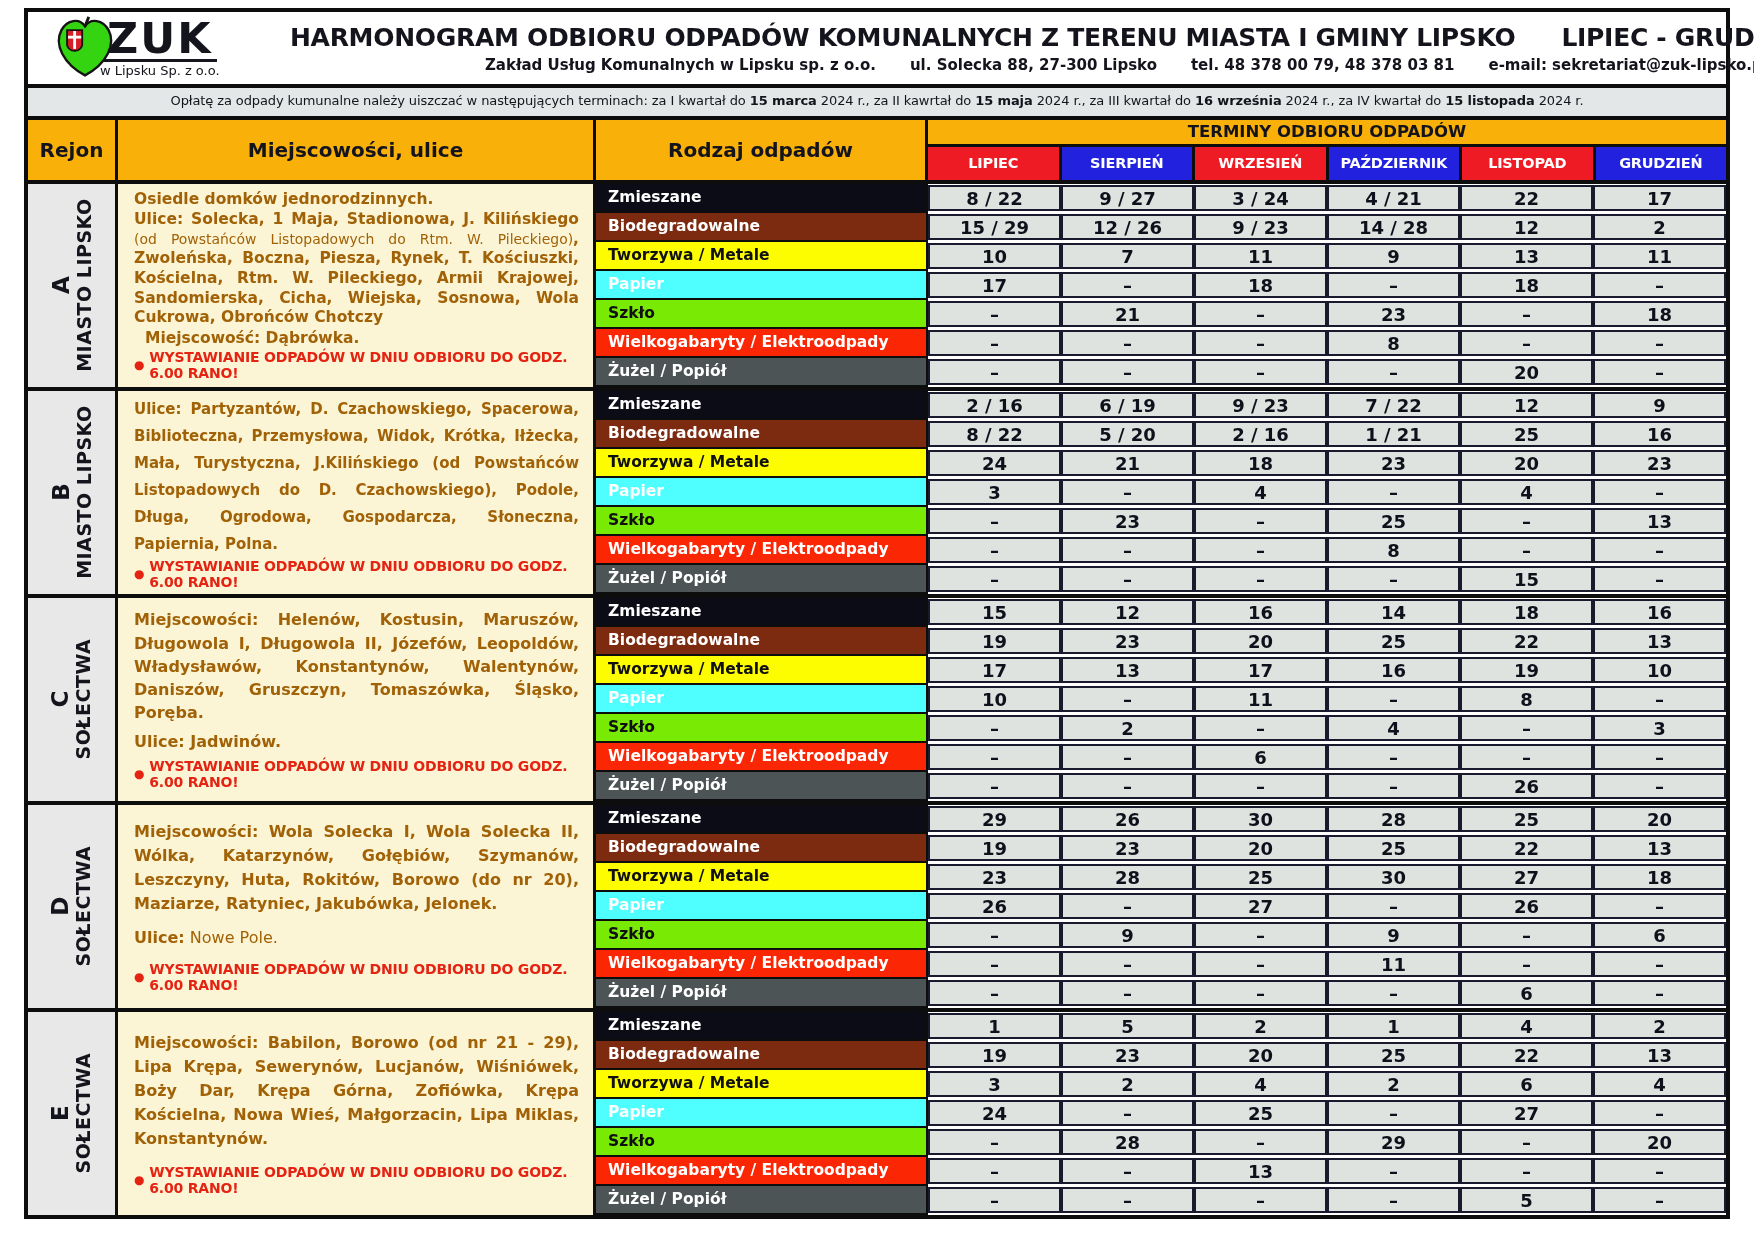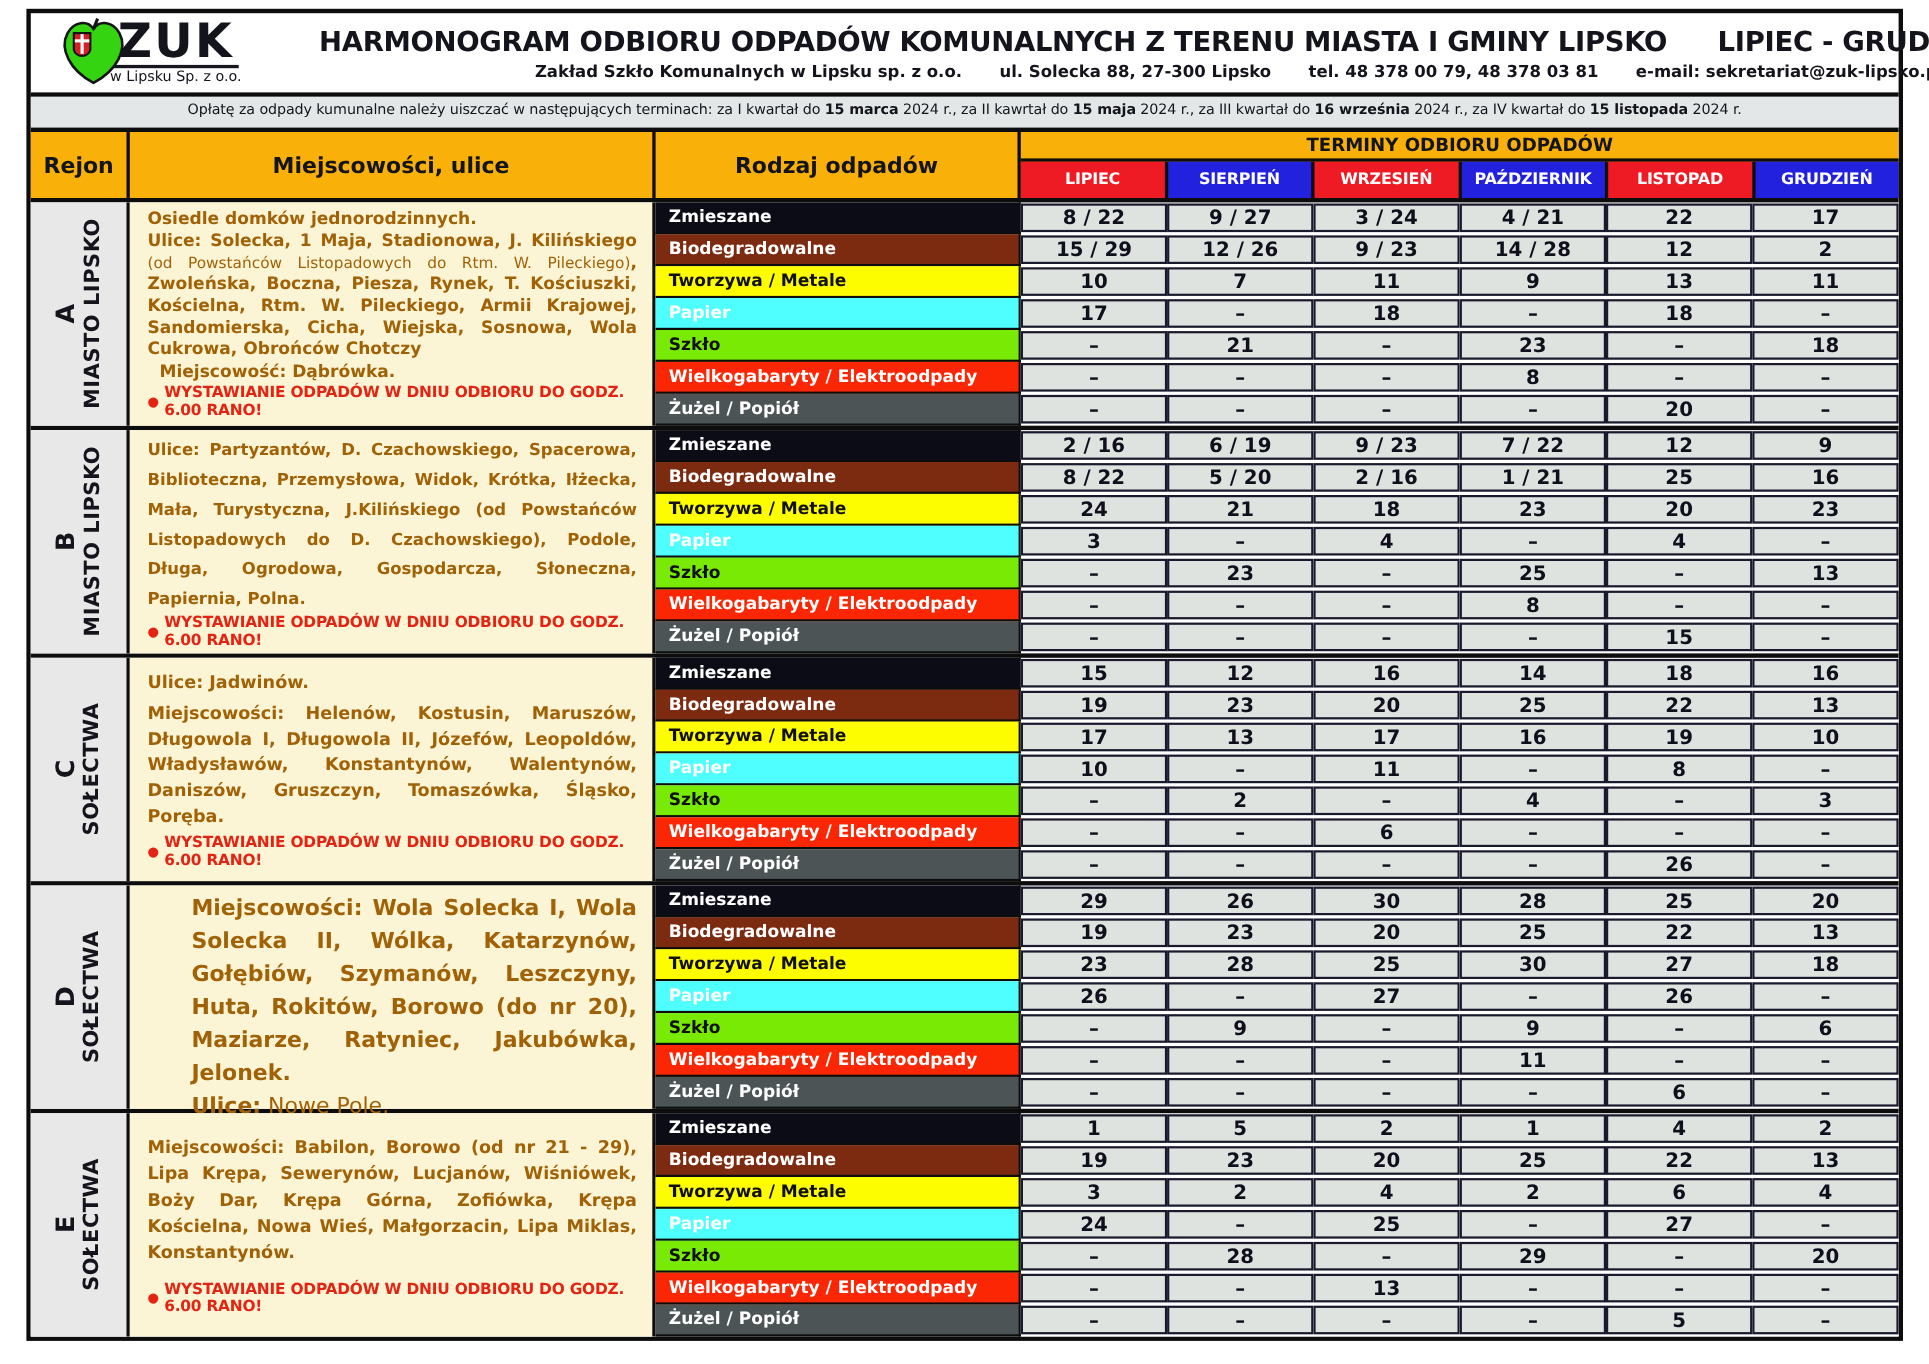--- a/index.html
+++ b/index.html
@@ -52,21 +52,21 @@
   .rarea { font-weight: bold; font-size: 19px; letter-spacing: 0.5px; }
 
   .desc { grid-row: 1 / 8; grid-column: 2; background: var(--desc-bg, #fbf5d5);
           border-right: 3px solid #0d0d0d; padding: 5px 14px 5px 16px;
           display: flex; flex-direction: column; justify-content: space-evenly; }
   .dpar { text-align: justify; font-weight: bold; color: #a16207; }
   .dpar .sm { font-weight: normal; font-size: 0.9em; }
   .r-A .dpar { font-size: 15.5px; line-height: 1.27; }
   .r-B .dpar { font-size: 15px;   line-height: 1.8; }
   .r-C .dpar { font-size: 16px;   line-height: 1.45; }
-  .r-D .dpar { font-size: 20px;   line-height: 1.5; margin-left: 40px; }
+  .r-D .dpar { font-size: 16px;   line-height: 1.5; }
   .r-E .dpar { font-size: 16px;   line-height: 1.5; }
   .warn { color: var(--warning, #e42313); font-weight: bold; font-size: 14px;
           display: flex; align-items: center; gap: 5px; letter-spacing: -0.2px; }
   .wdot { font-size: 12px; line-height: 1; }
 
   .wlabel { display: flex; align-items: center; padding-left: 12px; font-weight: bold;
             font-size: 15.5px; border-right: 2.5px solid #0d0d0d; border-bottom: 2px solid #0d0d0d;
             white-space: nowrap; }
   .vcell { padding: 1.5px 0; }
   .vinner { height: 100%; border: 2px solid #1a1a2e; background: var(--cell-bg, #dfe3df);
@@ -94,21 +94,21 @@
           <div class="brand">ZUK</div>
           <div class="brand-sub">w Lipsku Sp. z o.o.</div>
         </div>
       </div>
       <div class="titles">
         <div class="title-line">
           <span>HARMONOGRAM ODBIORU ODPADÓW KOMUNALNYCH Z TERENU MIASTA I GMINY LIPSKO</span>
           <span>LIPIEC - GRUDZIEŃ 2024 ROK</span>
         </div>
         <div class="subtitle" id="subtitle">
-            <span>Zakład Szkło Komunalnych w Lipsku sp. z o.o.</span>
+            <span>Zakład Usług Komunalnych w Lipsku sp. z o.o.</span>
             <span>ul. Solecka 88, 27-300 Lipsko</span>
             <span>tel. 48 378 00 79, 48 378 03 81</span>
             <span>e-mail: sekretariat@zuk-lipsko.pl</span>
           </div>
       </div>
     </header>
 
     <div class="payment">
       <div class="pay-line" id="pay1"><span>Opłatę za odpady kumunalne należy uiszczać w następujących terminach: za I kwartał do </span><span class="b">15 marca</span><span> 2024 r., za II kawrtał do </span><span class="b">15 maja</span><span> 2024 r., za III kwartał do </span><span class="b">16 września</span><span> 2024 r., za IV kwartał do </span><span class="b">15 listopada</span><span> 2024 r.</span></div>
     </div>
@@ -430,22 +430,22 @@
           </div>
         </div>
         <div class="region r-C">
           <div class="rejon-cell">
             <div class="rlabel">
               <div class="rletter">C</div>
               <div class="rarea">SOŁECTWA</div>
             </div>
           </div>
           <div class="desc">
+            <p class="dpar"><span class="b" style="font-weight: bold;">Miejscowości:</span><span style="font-weight: bold;"> Helenów, Kostusin, Maruszów, Długowola I, Długowola II, Józefów, Leopoldów, Władysławów, Konstantynów, Walentynów, Daniszów, Gruszczyn, Tomaszówka, Śląsko, Poręba.</span></p>
             <p class="dpar"><span class="b" style="font-weight: bold;">Ulice:</span><span style="font-weight: bold;"> Jadwinów.</span></p>
-            <p class="dpar"><span class="b" style="font-weight: bold;">Miejscowości:</span><span style="font-weight: bold;"> Helenów, Kostusin, Maruszów, Długowola I, Długowola II, Józefów, Leopoldów, Władysławów, Konstantynów, Walentynów, Daniszów, Gruszczyn, Tomaszówka, Śląsko, Poręba.</span></p>
             <div class="warn">
               <span class="wdot">●</span>
               <span class="wtext">WYSTAWIANIE ODPADÓW W DNIU ODBIORU DO GODZ. 6.00 RANO!</span>
             </div>
           </div>
           <div class="wlabel" style="background: rgb(12, 12, 22); color: rgb(255, 255, 255);">Zmieszane</div>
           <div class="vcell">
             <div class="vinner">15</div>
           </div>
           <div class="vcell">

